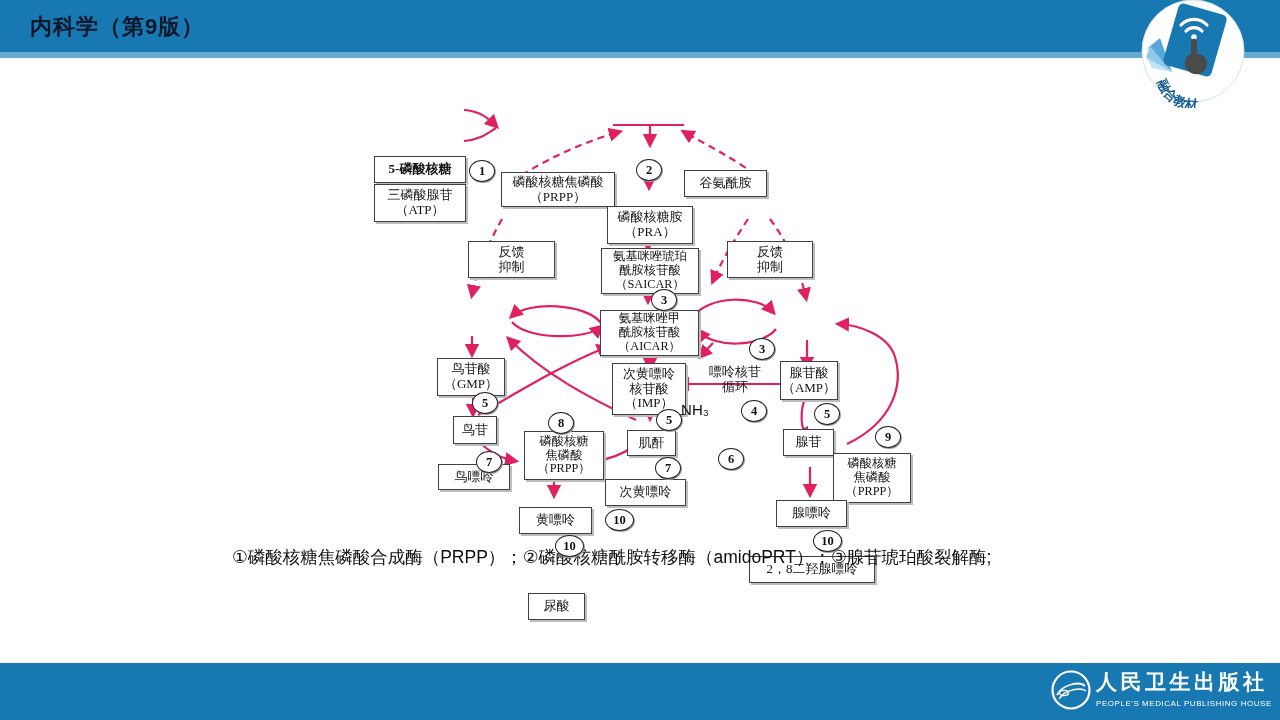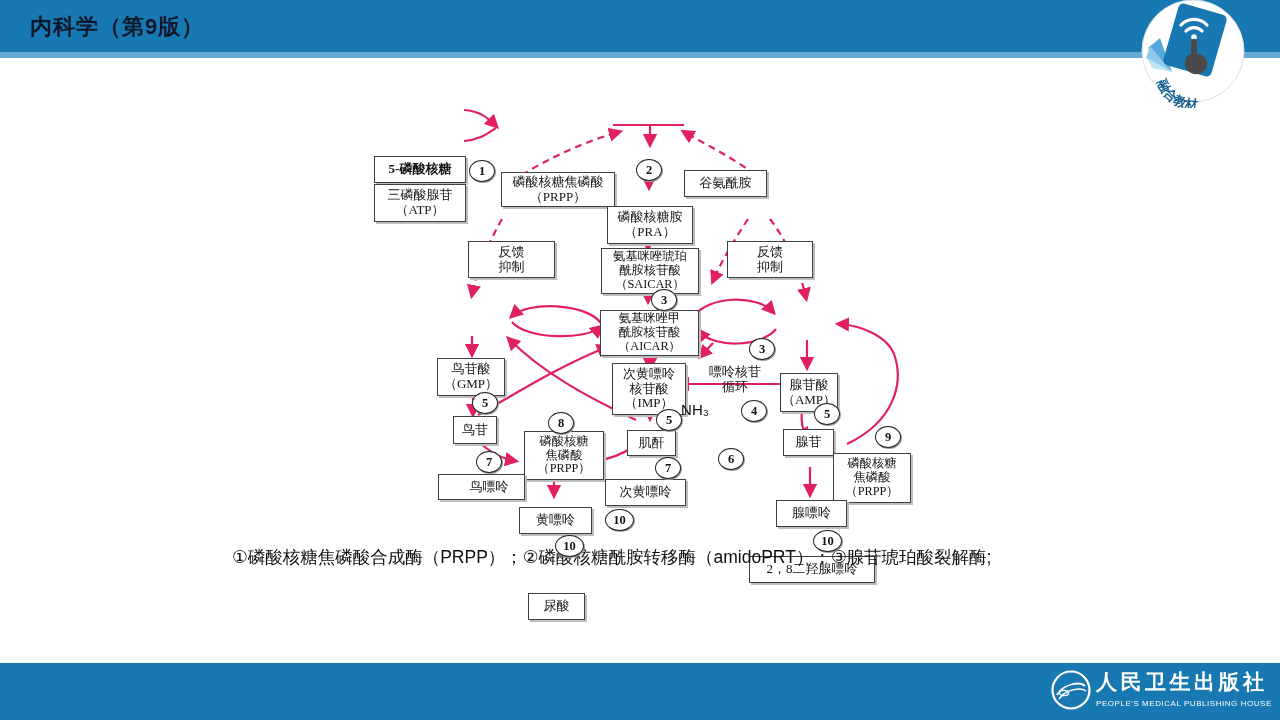--- a/index.html
+++ b/index.html
@@ -125,33 +125,33 @@
 酰胺核苷酸
 （SAICAR）</div>
   <div class="node sm" style="left:600px;top:252px;width:97px;height:44px;">氨基咪唑甲
 酰胺核苷酸
 （AICAR）</div>
   <div class="node" style="left:437px;top:300px;width:66px;height:36px;">鸟苷酸
 （GMP）</div>
   <div class="node" style="left:612px;top:305px;width:72px;height:50px;">次黄嘌呤
 核苷酸
 （IMP）</div>
-  <div class="node" style="left:780px;top:303px;width:56px;height:37px;margin-top:12px;">腺苷酸
+  <div class="node" style="left:780px;top:303px;width:56px;height:37px;">腺苷酸
 （AMP）</div>
   <div class="plain" style="left:693px;top:305px;width:84px;height:34px;">嘌呤核苷
 循环</div>
   <div class="plain nh3" style="left:674px;top:342px;width:42px;height:20px;">NH₃</div>
   <div class="node" style="left:453px;top:358px;width:42px;height:26px;">鸟苷</div>
   <div class="node" style="left:627px;top:372px;width:47px;height:24px;">肌酐</div>
   <div class="node" style="left:783px;top:371px;width:49px;height:25px;">腺苷</div>
   <div class="node sm" style="left:524px;top:373px;width:78px;height:47px;">磷酸核糖
 焦磷酸
 （PRPP）</div>
   <div class="node" style="left:605px;top:421px;width:79px;height:25px;">次黄嘌呤</div>
-  <div class="node" style="left:438px;top:416px;width:70px;height:24px;padding-left:15px;">鸟嘌呤</div>
+  <div class="node" style="left:438px;top:406px;width:70px;height:24px;">鸟嘌呤</div>
   <div class="node sm" style="left:833px;top:395px;width:76px;height:48px;">磷酸核糖
 焦磷酸
 （PRPP）</div>
   <div class="node" style="left:776px;top:442px;width:69px;height:25px;">腺嘌呤</div>
   <div class="node" style="left:519px;top:449px;width:71px;height:25px;">黄嘌呤</div>
   <div class="node" style="left:528px;top:499px;width:55px;height:25px;margin-top:36px;">尿酸</div>
   <div class="node" style="left:749px;top:498px;width:124px;height:25px;">2，8二羟腺嘌呤</div>
 
   <div class="num" style="left:469px;top:102px;">1</div>
   <div class="num" style="left:636px;top:101px;">2</div>

